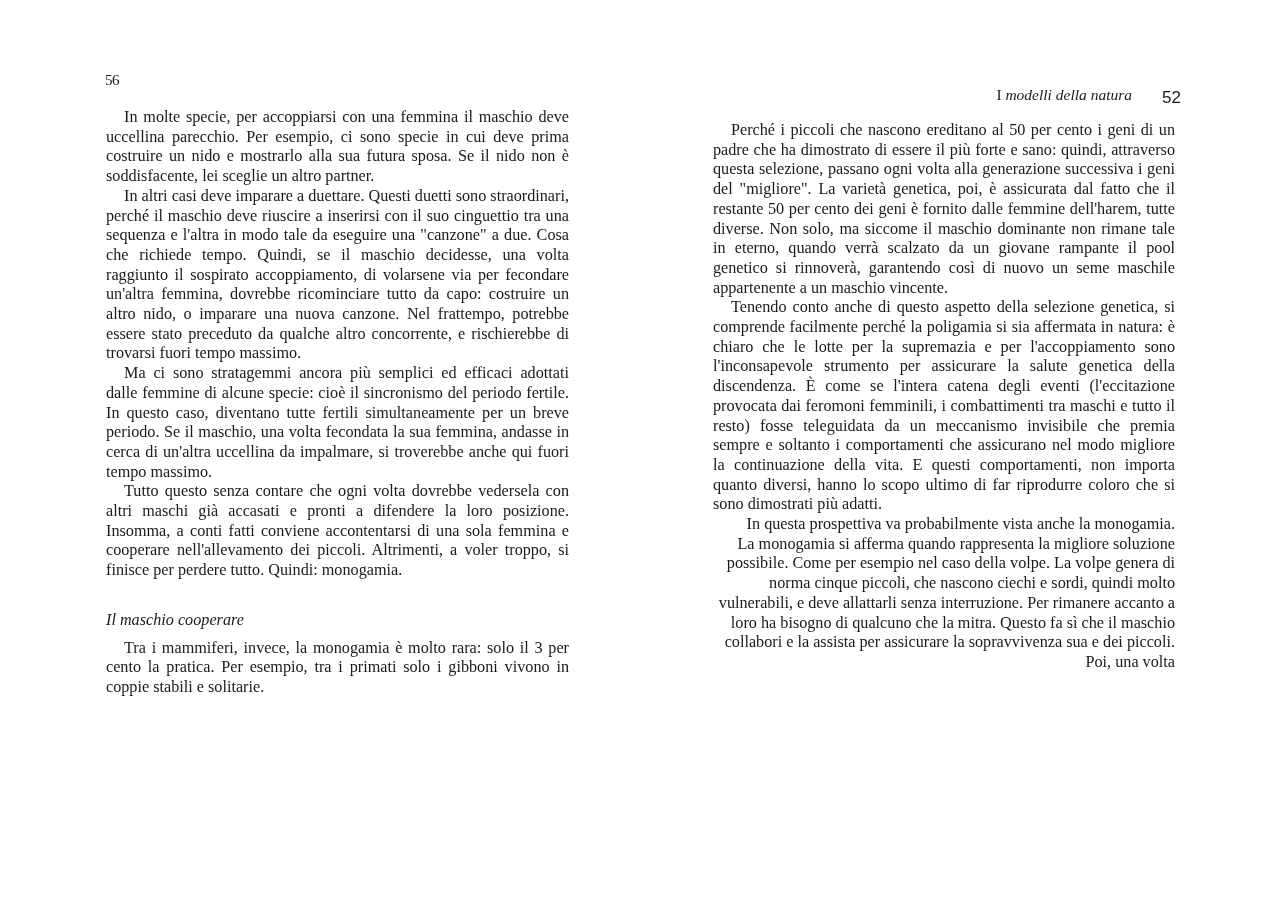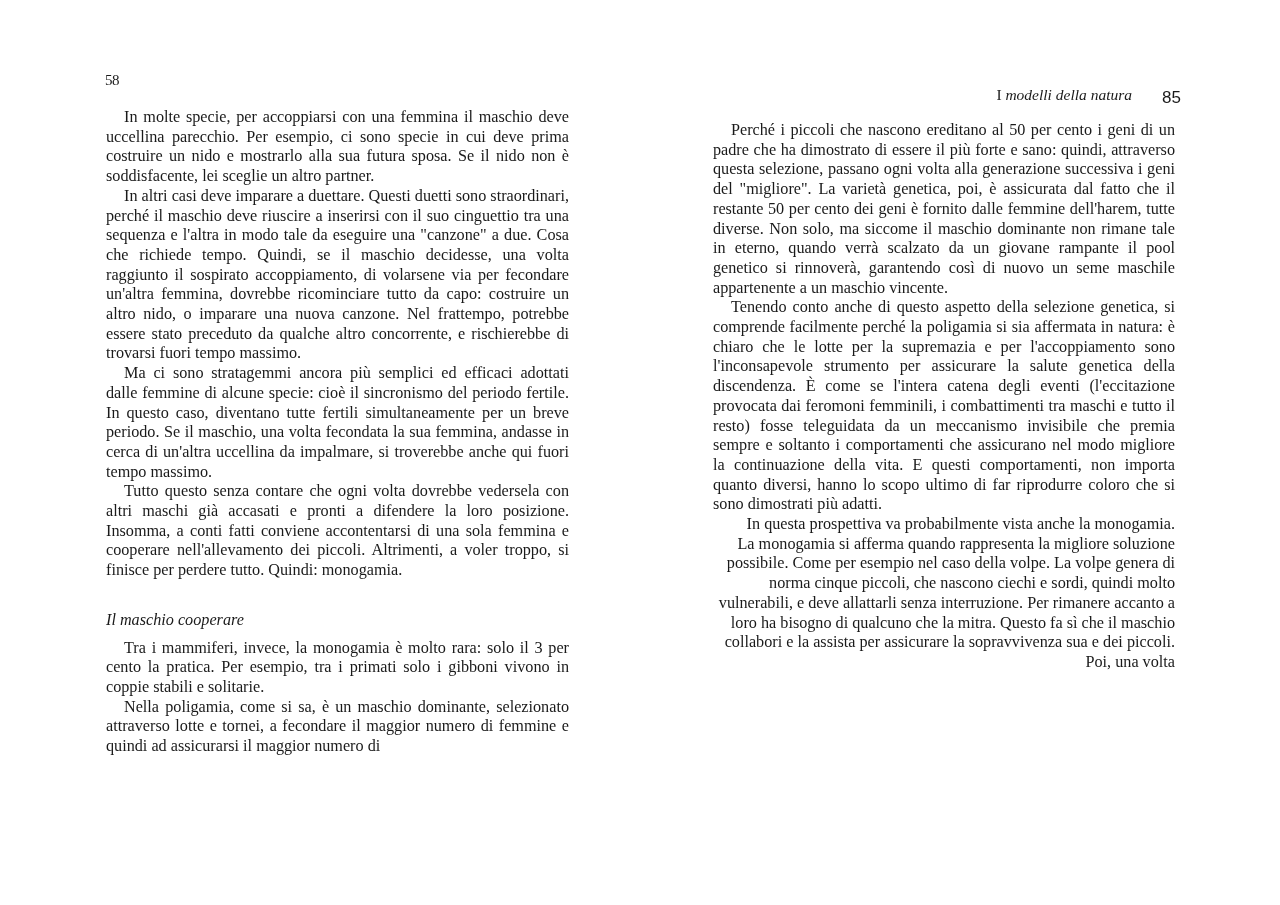--- a/index.html
+++ b/index.html
@@ -41,33 +41,32 @@
 
   .subhead {
     font-style: italic; margin: 30px 0 8px 0 !important;
     text-indent: 0 !important; font-size: 16.2px;
   }
 </style>
 </head>
 <body>
 
 <div class="page page-left">
-  <div class="page-num-left">58</div>
+  <div class="page-num-left">56</div>
   <div class="col col-left">
     <p>In molte specie, per accoppiarsi con una femmina il maschio deve uccellina parecchio. Per esempio, ci sono specie in cui deve prima costruire un nido e mostrarlo alla sua futura sposa. Se il nido non è soddisfacente, lei sceglie un altro partner.</p>
     <p>In altri casi deve imparare a duettare. Questi duetti sono straordinari, perché il maschio deve riuscire a inserirsi con il suo cinguettio tra una sequenza e l'altra in modo tale da eseguire una "canzone" a due. Cosa che richiede tempo. Quindi, se il maschio decidesse, una volta raggiunto il sospirato accoppiamento, di volarsene via per fecondare un'altra femmina, dovrebbe ricominciare tutto da capo: costruire un altro nido, o imparare una nuova canzone. Nel frattempo, potrebbe essere stato preceduto da qualche altro concorrente, e rischierebbe di trovarsi fuori tempo massimo.</p>
     <p>Ma ci sono stratagemmi ancora più semplici ed efficaci adottati dalle femmine di alcune specie: cioè il sincronismo del periodo fertile. In questo caso, diventano tutte fertili simultaneamente per un breve periodo. Se il maschio, una volta fecondata la sua femmina, andasse in cerca di un'altra uccellina da impalmare, si troverebbe anche qui fuori tempo massimo.</p>
     <p>Tutto questo senza contare che ogni volta dovrebbe vedersela con altri maschi già accasati e pronti a difendere la loro posizione. Insomma, a conti fatti conviene accontentarsi di una sola femmina e cooperare nell'allevamento dei piccoli. Altrimenti, a voler troppo, si finisce per perdere tutto. Quindi: monogamia.</p>
     <p class="subhead">Il maschio cooperare</p>
     <p>Tra i mammiferi, invece, la monogamia è molto rara: solo il 3 per cento la pratica. Per esempio, tra i primati solo i gibboni vivono in coppie stabili e solitarie.</p>
-    <p>Nella poligamia, come si sa, è un maschio dominante, selezionato attraverso lotte e tornei, a fecondare il maggior numero di femmine e quindi ad assicurarsi il maggior numero di</p>
   </div>
 </div>
 
 <div class="page page-right">
   <div class="running-head"><span>I </span><span class="it">modelli della natura</span></div>
-  <div class="page-num-right">85</div>
+  <div class="page-num-right">52</div>
   <div class="col col-right">
     <p>Perché i piccoli che nascono ereditano al 50 per cento i geni di un padre che ha dimostrato di essere il più forte e sano: quindi, attraverso questa selezione, passano ogni volta alla generazione successiva i geni del "migliore". La varietà genetica, poi, è assicurata dal fatto che il restante 50 per cento dei geni è fornito dalle femmine dell'harem, tutte diverse. Non solo, ma siccome il maschio dominante non rimane tale in eterno, quando verrà scalzato da un giovane rampante il pool genetico si rinnoverà, garantendo così di nuovo un seme maschile appartenente a un maschio vincente.</p>
     <p>Tenendo conto anche di questo aspetto della selezione genetica, si comprende facilmente perché la poligamia si sia affermata in natura: è chiaro che le lotte per la supremazia e per l'accoppiamento sono l'inconsapevole strumento per assicurare la salute genetica della discendenza. È come se l'intera catena degli eventi (l'eccitazione provocata dai feromoni femminili, i combattimenti tra maschi e tutto il resto) fosse teleguidata da un meccanismo invisibile che premia sempre e soltanto i comportamenti che assicurano nel modo migliore la continuazione della vita. E questi comportamenti, non importa quanto diversi, hanno lo scopo ultimo di far riprodurre coloro che si sono dimostrati più adatti.</p>
     <p class="lastline-left">In questa prospettiva va probabilmente vista anche la monogamia. La monogamia si afferma quando rappresenta la migliore soluzione possibile. Come per esempio nel caso della volpe. La volpe genera di norma cinque piccoli, che nascono ciechi e sordi, quindi molto vulnerabili, e deve allattarli senza interruzione. Per rimanere accanto a loro ha bisogno di qualcuno che la mitra. Questo fa sì che il maschio collabori e la assista per assicurare la sopravvivenza sua e dei piccoli. Poi, una volta</p>
   </div>
 </div>
 
 </body></html>

